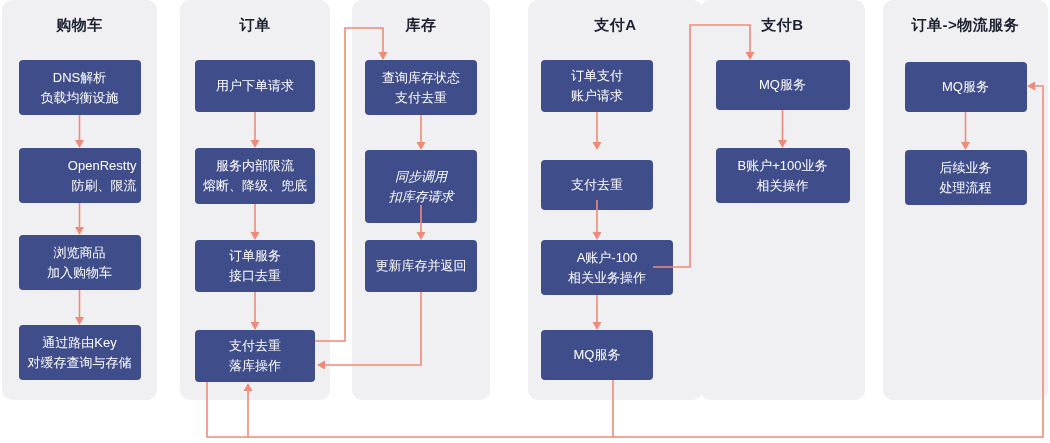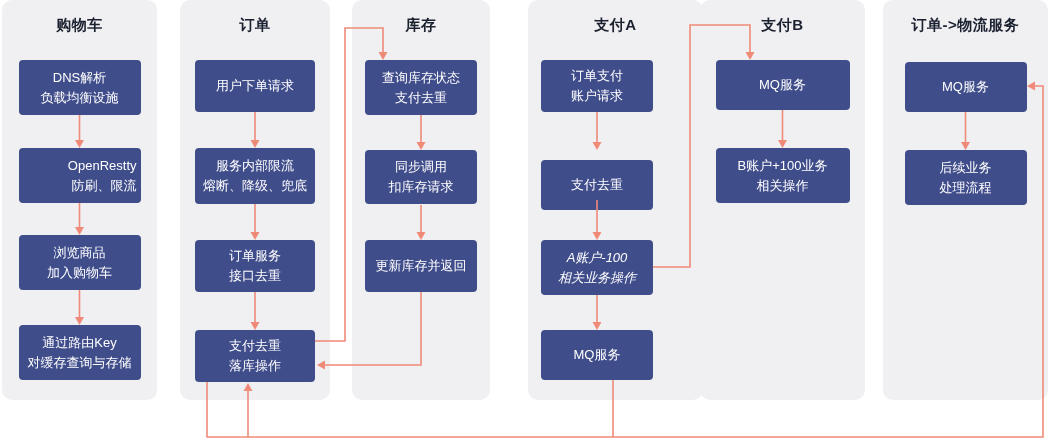--- a/index.html
+++ b/index.html
@@ -53,38 +53,38 @@
         <div>支付去重</div>
         <div>落库操作</div>
       </div>
     </div>
     <div class="lane" style="left: 352px; width: 138px;">
       <div class="lane-title">库存</div>
       <div class="flow-box" style="left: 13px; top: 60px; width: 112px; height: 55px;">
         <div>查询库存状态</div>
         <div>支付去重</div>
       </div>
-      <div class="flow-box" style="left: 13px; top: 150px; width: 112px; height: 54px;">
+      <div class="flow-box" style="left: 13px; top: 150px; width: 112px; height: 73px; font-style: italic;">
         <div>同步调用</div>
         <div>扣库存请求</div>
       </div>
       <div class="flow-box" style="left: 13px; top: 240px; width: 112px; height: 52px;">
         <div>更新库存并返回</div>
       </div>
     </div>
     <div class="lane" style="left: 528px; width: 138px; padding-left: 37px;">
       <div class="lane-title">支付A</div>
       <div class="flow-box" style="left: 13px; top: 60px; width: 112px; height: 52px;">
         <div>订单支付</div>
         <div>账户请求</div>
       </div>
       <div class="flow-box" style="left: 13px; top: 160px; width: 112px; height: 50px;">
         <div>支付去重</div>
       </div>
-      <div class="flow-box" style="left: 13px; top: 240px; width: 112px; height: 55px; font-style: italic;">
+      <div class="flow-box" style="left: 13px; top: 240px; width: 132px; height: 55px;">
         <div>A账户-100</div>
         <div>相关业务操作</div>
       </div>
       <div class="flow-box" style="left: 13px; top: 330px; width: 112px; height: 50px;">
         <div>MQ服务</div>
       </div>
     </div>
     <div class="lane" style="left: 700px; width: 165px;">
       <div class="lane-title">支付B</div>
       <div class="flow-box" style="left: 15.5px; top: 60px; width: 134px; height: 50px;">

